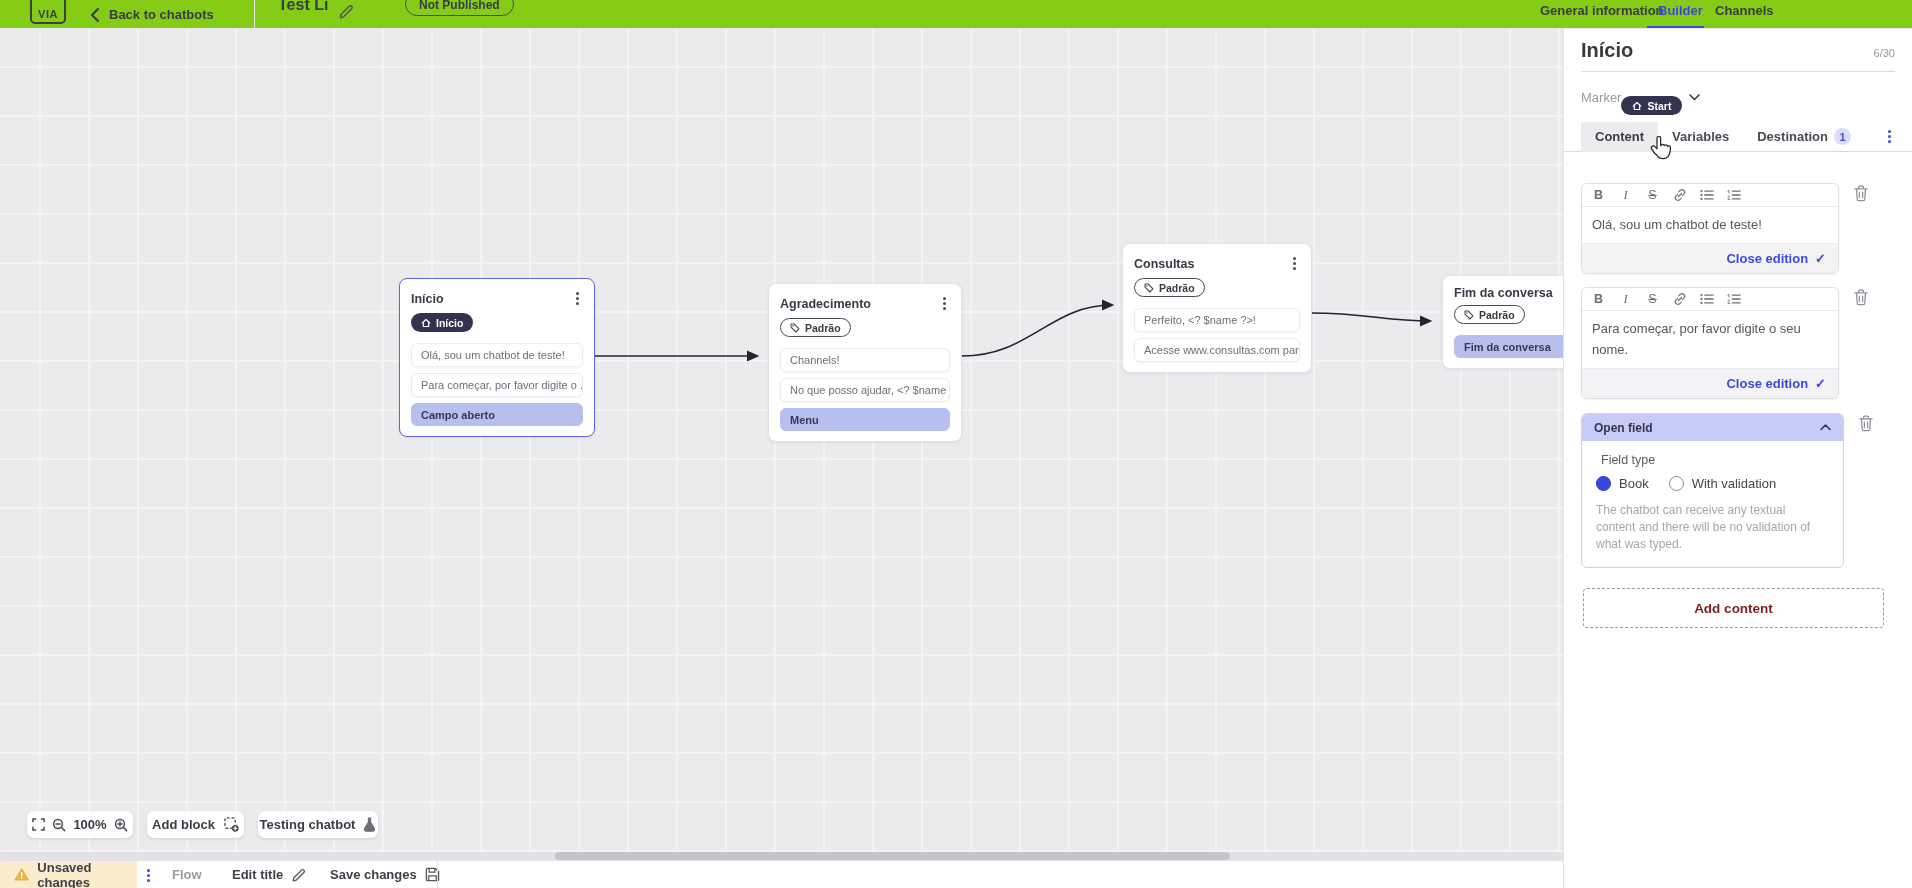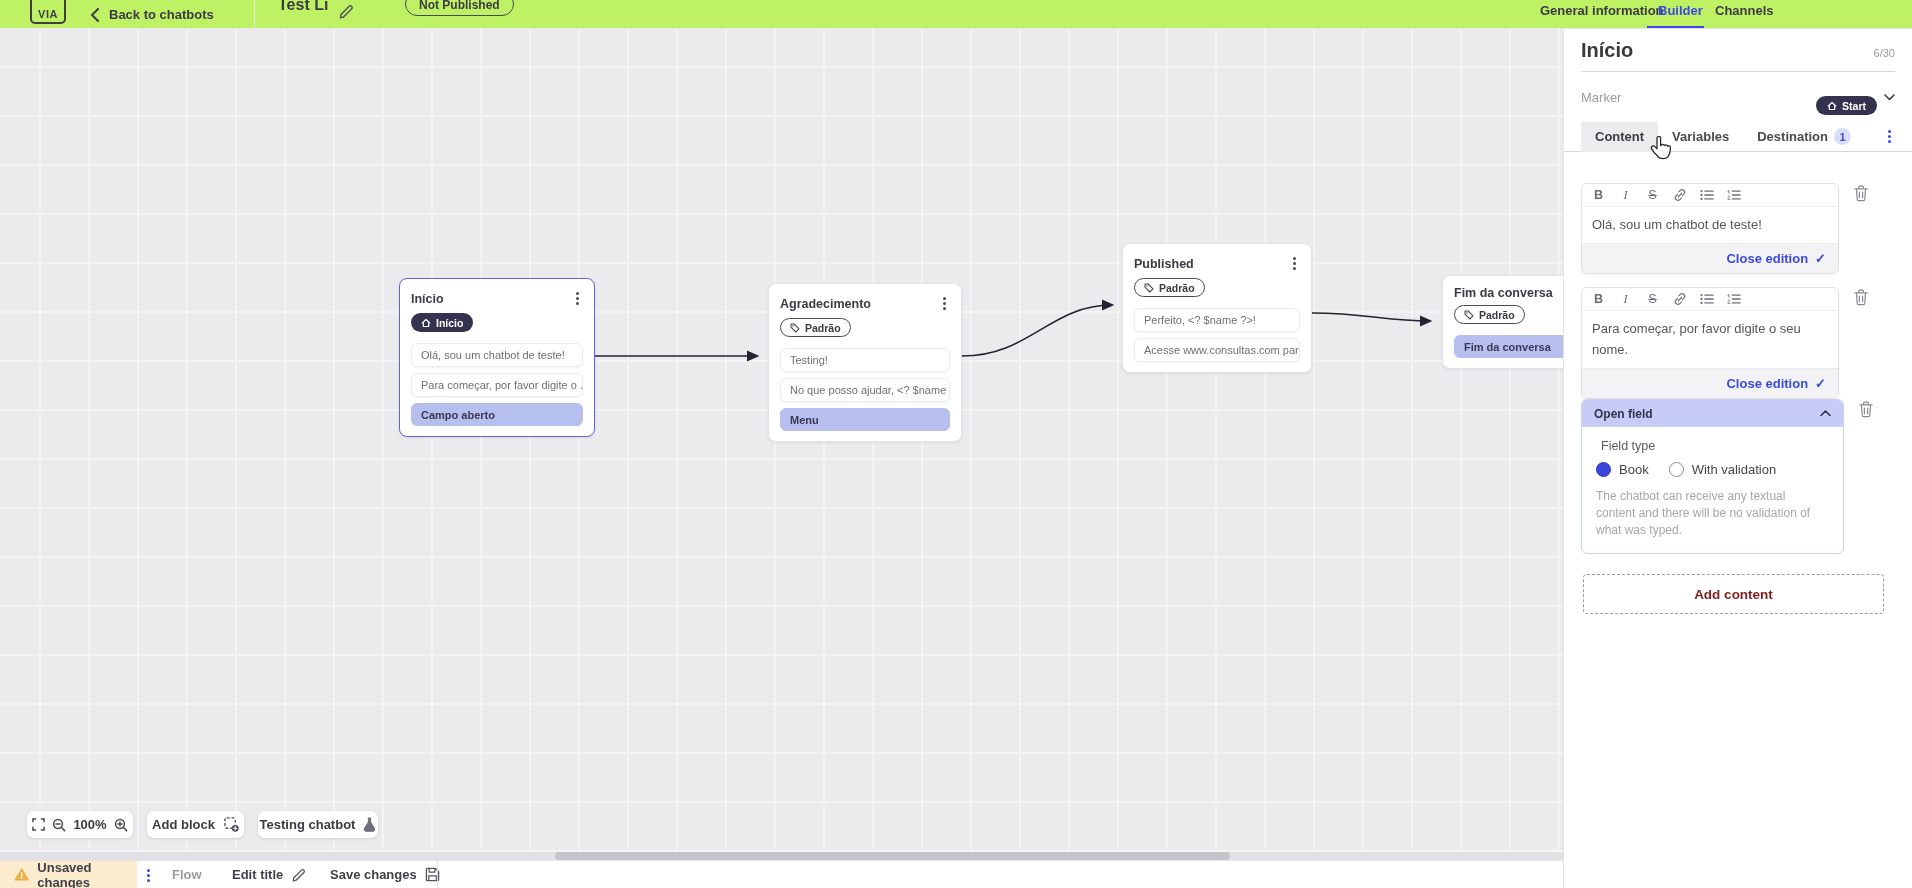--- a/index.html
+++ b/index.html
@@ -2,21 +2,21 @@
 <html><head>
 <meta charset="utf-8">
 <style>
   *{box-sizing:border-box;margin:0;padding:0}
   html,body{width:1912px;height:888px;overflow:hidden}
   body{font-family:"Liberation Sans",sans-serif;background:#fff;position:relative;color:#3f3f49}
   .abs{position:absolute}
   svg{display:block}
 
   
-  .topbar{position:absolute;left:0;top:0;width:1912px;height:29px;background:#bef264;border-bottom:1px solid #e7e7eb;z-index:40;overflow:hidden}
+  .topbar{position:absolute;left:0;top:0;width:1912px;height:29px;background:#84cc16;border-bottom:1px solid #e7e7eb;z-index:40;overflow:hidden}
   .logo{position:absolute;left:30px;top:-8px;width:36px;height:32px;border:2.5px solid #3f3f46;border-radius:5px;display:flex;align-items:flex-end;justify-content:center;font-weight:700;font-size:11px;color:#3f3f46;letter-spacing:.5px;padding-bottom:2px}
   .backwrap{position:absolute;left:90px;top:0;height:29px;display:flex;align-items:center;gap:10px}
   .backlabel{font-size:13px;font-weight:700;color:#3b3b45}
   .tb-divider{position:absolute;left:254px;top:0;width:1px;height:29px;background:#e3e3e8}
   .doc-title{position:absolute;left:278px;top:-4px;font-size:16px;font-weight:700;color:#3b3b45}
   .title-pencil{position:absolute;left:338px;top:3px}
   .pub-badge{position:absolute;left:405px;top:-8px;height:24px;padding:0 13px;border:1.5px solid #4a4a55;border-radius:99px;display:flex;align-items:flex-end;font-size:12px;font-weight:600;color:#3b3b45;padding-bottom:3px}
   .mtab{position:absolute;top:0;height:29px;display:flex;align-items:flex-start;padding-top:3px;font-size:13px;font-weight:700;color:#3b3b45}
   .mtab.active{color:#3a49e0}
   .builder-underline{position:absolute;left:1647px;top:26px;width:57px;height:3px;background:#3a49e0}
@@ -47,31 +47,31 @@
   .hsb-thumb{position:absolute;left:555px;top:823px;width:675px;height:8px;background:#c4c4ca;border-radius:4px}
 
   
   .panel{position:absolute;left:1563px;top:29px;width:349px;height:859px;background:#fff;border-left:1px solid #e3e3e8;z-index:30}
   .phead{height:29px;display:flex;align-items:center;justify-content:space-between;padding:0 16px;border-bottom:1px solid #eeeef2;font-size:12.5px;font-weight:700;color:#3b3b45}
   .pclose{font-size:15px;color:#55555e;cursor:pointer;line-height:1}
   .pbody{padding:10px 17px 0}
   .ptitle-row{display:flex;align-items:flex-end;justify-content:space-between;border-bottom:1px solid #d8d8de;padding-bottom:9px}
   .ptitle{font-size:20px;font-weight:700;color:#38383f}
   .pcounter{font-size:11px;color:#9a9aa3;padding-bottom:3px}
-  .marker-row{margin-top:8px;display:flex;align-items:center;justify-content:space-between}
+  .marker-row{margin-top:8px;display:flex;align-items:center;}
   .marker-label{font-size:13px;color:#9a9aa3}
   .marker-right{display:flex;align-items:center;gap:7px}
   .ptabs{margin:7px -17px 0;padding:0 17px;border-bottom:1px solid #d8d8de;display:flex;align-items:center;height:30px}
   .ptab{height:30px;display:flex;align-items:center;gap:6px;padding:0 14px;font-size:13px;font-weight:700;color:#4a4a55;cursor:pointer}
   .ptab.active{background:#ececee;color:#3b3b45}
   .numbadge{width:17px;height:17px;border-radius:50%;background:#d9ddf8;color:#4750cf;font-size:11px;font-weight:700;display:flex;align-items:center;justify-content:center}
   .ptabs .kdots{margin-left:auto}
 
   .editor-row{display:flex;align-items:flex-start;gap:14px}
-  .e1{margin-top:31px}.e2{margin-top:13px}.e3{}
+  .e1{margin-top:31px}.e2{margin-top:13px}.e3{margin-top:14px}
   .ecard{width:258px;background:#fff;border:1px solid #dedee3;border-radius:6px;box-shadow:0 1px 2px rgba(20,20,40,.05)}
   .etoolbar{height:23px;display:flex;align-items:center;padding:0 3px;border-bottom:1px solid #eaeaee;color:#6f6f7a}
   .ticon{width:27px;display:flex;align-items:center;justify-content:center;font-size:12.5px;cursor:pointer}
   .ticon.b{font-weight:700}
   .ticon.i{font-style:italic;font-family:"Liberation Serif",serif}
   .ticon.s{text-decoration:line-through}
   .etext{padding:7px 10px 8px;font-size:13px;color:#56565f;line-height:21px}
   .efoot{background:#f3f3f6;border-top:1px solid #eaeaee;padding:7px 12px;display:flex;justify-content:flex-end;align-items:center;gap:7px;border-radius:0 0 6px 6px}
   .close-ed{color:#3a49e0;font-weight:700;font-size:13px;cursor:pointer}
   .check{color:#3a49e0;font-size:13px;font-weight:700}
@@ -173,29 +173,29 @@
         </span>
     </div>
     <span class="pill outline">
       <svg width="10" height="10" viewBox="0 0 12 12">
           <path d="M1.2 5 V1.2 H5 L10.8 7 L7 10.8 Z" fill="none" stroke="#4a4a55" stroke-width="1.3" stroke-linejoin="round"></path>
           <circle cx="3.6" cy="3.6" r=".9" fill="#4a4a55"></circle>
         </svg>
       <span>Padrão</span>
     </span>
     <div class="block-items">
-      <div class="bitem">Testing!</div>
+      <div class="bitem">Channels!</div>
       <div class="bitem">No que posso ajudar, &lt;? $name ...</div>
       <div class="bitem hl">Menu</div>
     </div>
   </div>
 
   <div class="block" style="left:1122px;top:214px;width:190px">
     <div class="block-head">
-      <span class="block-title">Published</span>
+      <span class="block-title">Consultas</span>
       <span class="kdots">
           <i></i>
           <i></i>
           <i></i>
         </span>
     </div>
     <span class="pill outline">
       <svg width="10" height="10" viewBox="0 0 12 12">
           <path d="M1.2 5 V1.2 H5 L10.8 7 L7 10.8 Z" fill="none" stroke="#4a4a55" stroke-width="1.3" stroke-linejoin="round"></path>
           <circle cx="3.6" cy="3.6" r=".9" fill="#4a4a55"></circle>

